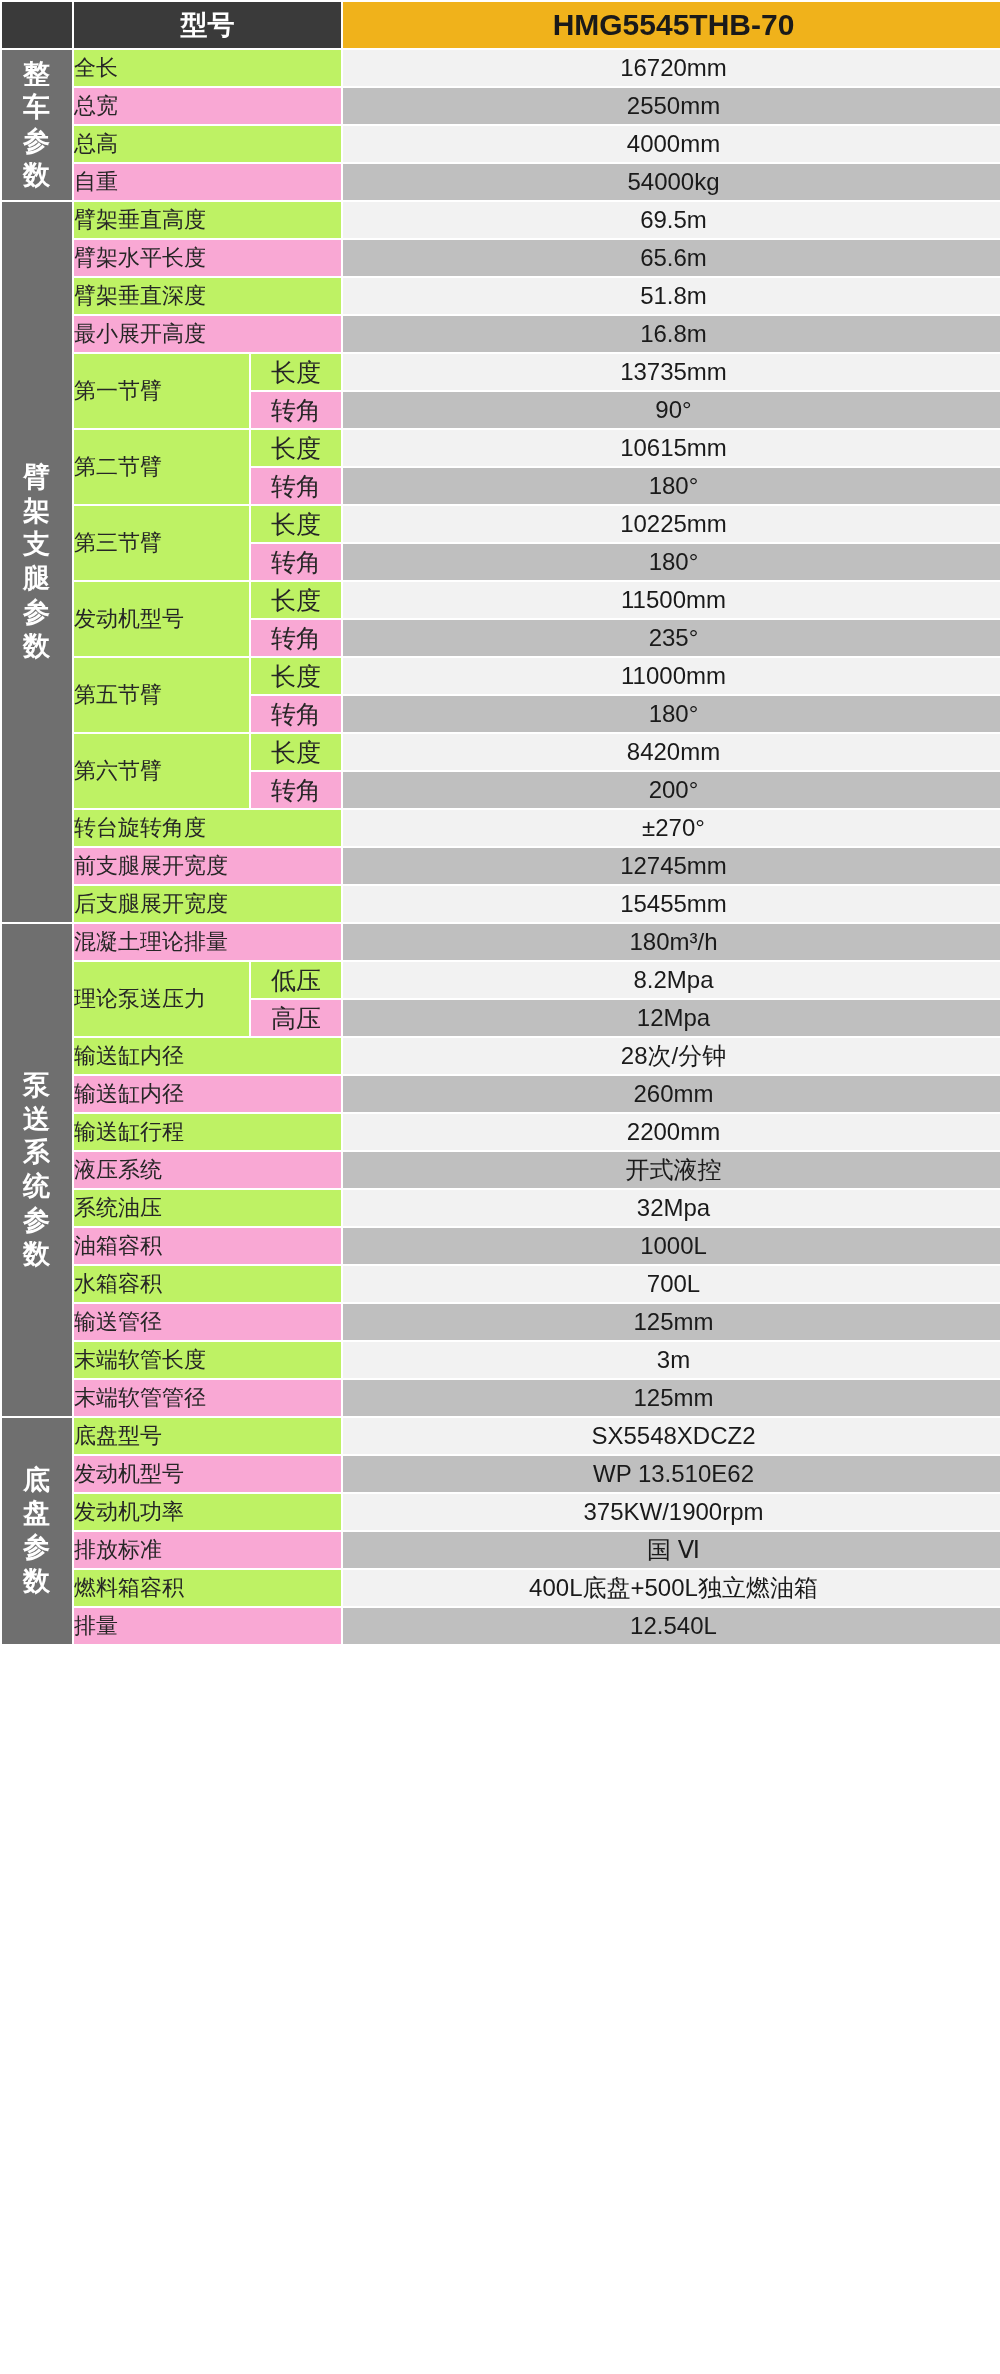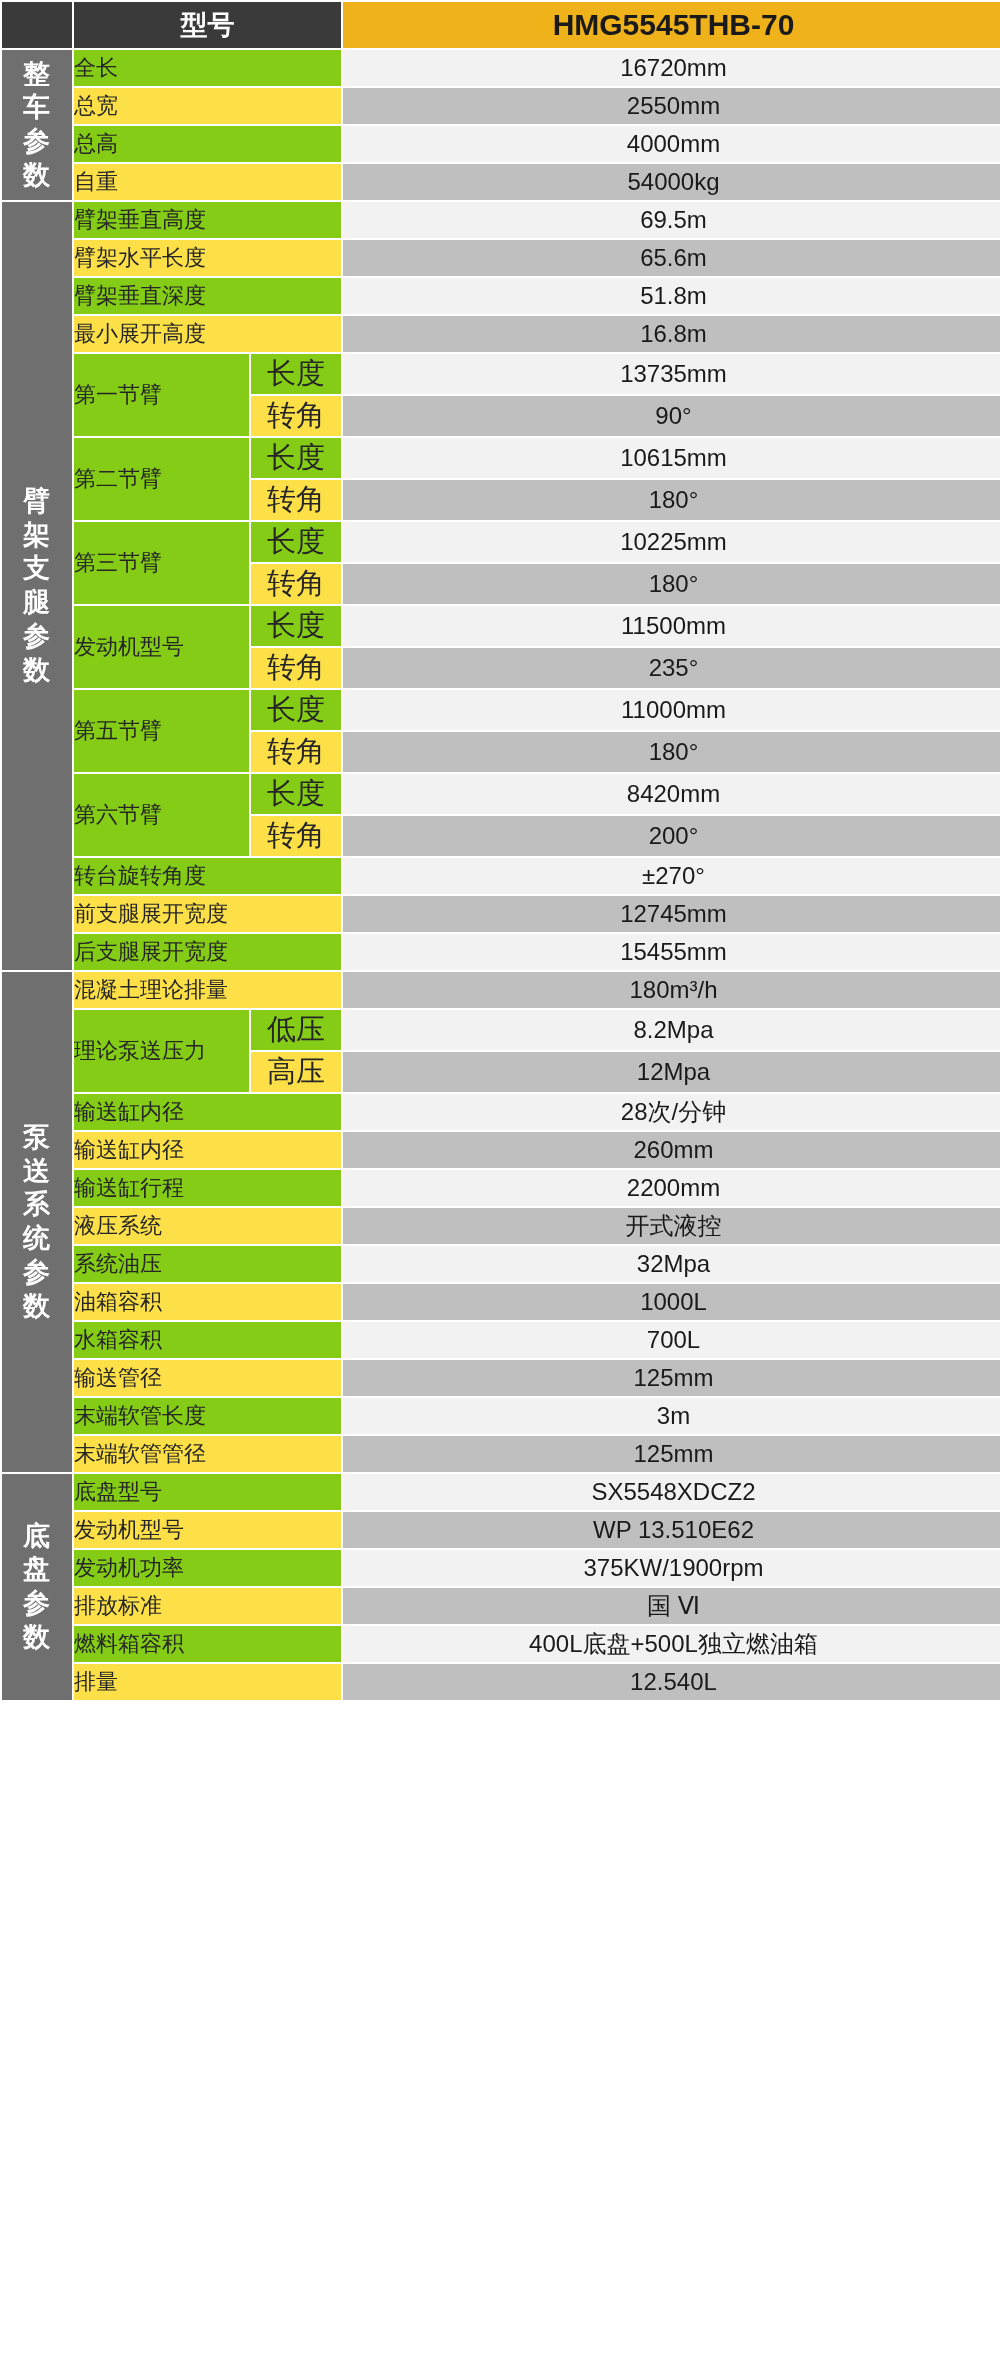--- a/index.html
+++ b/index.html
@@ -67,34 +67,34 @@
 
   .name-cell {
     color: #262626;
     font-size: 22px;
     text-align: left;
     padding-left: 18px;
     height: 36px;
   }
   .sub-cell {
     color: #262626;
-    font-size: 29px;
+    font-size: 25px;
     text-align: center;
     height: 36px;
   }
   .val-cell {
     color: #1a1a1a;
     font-size: 24px;
     text-align: center;
     height: 36px;
   }
   .rA { background: #f2f2f2; }
   .rB { background: #bfbfbf; }
-  .nA { background: #84cc16; }
-  .nB { background: #fde047; }
+  .nA { background: #bef264; }
+  .nB { background: #f9a8d4; }
 </style>
 </head>
 <body>
 
 <div class="spec-wrap">
   <table class="spec">
     <colgroup>
       <col class="c-group">
       <col class="c-name">
       <col class="c-sub">

